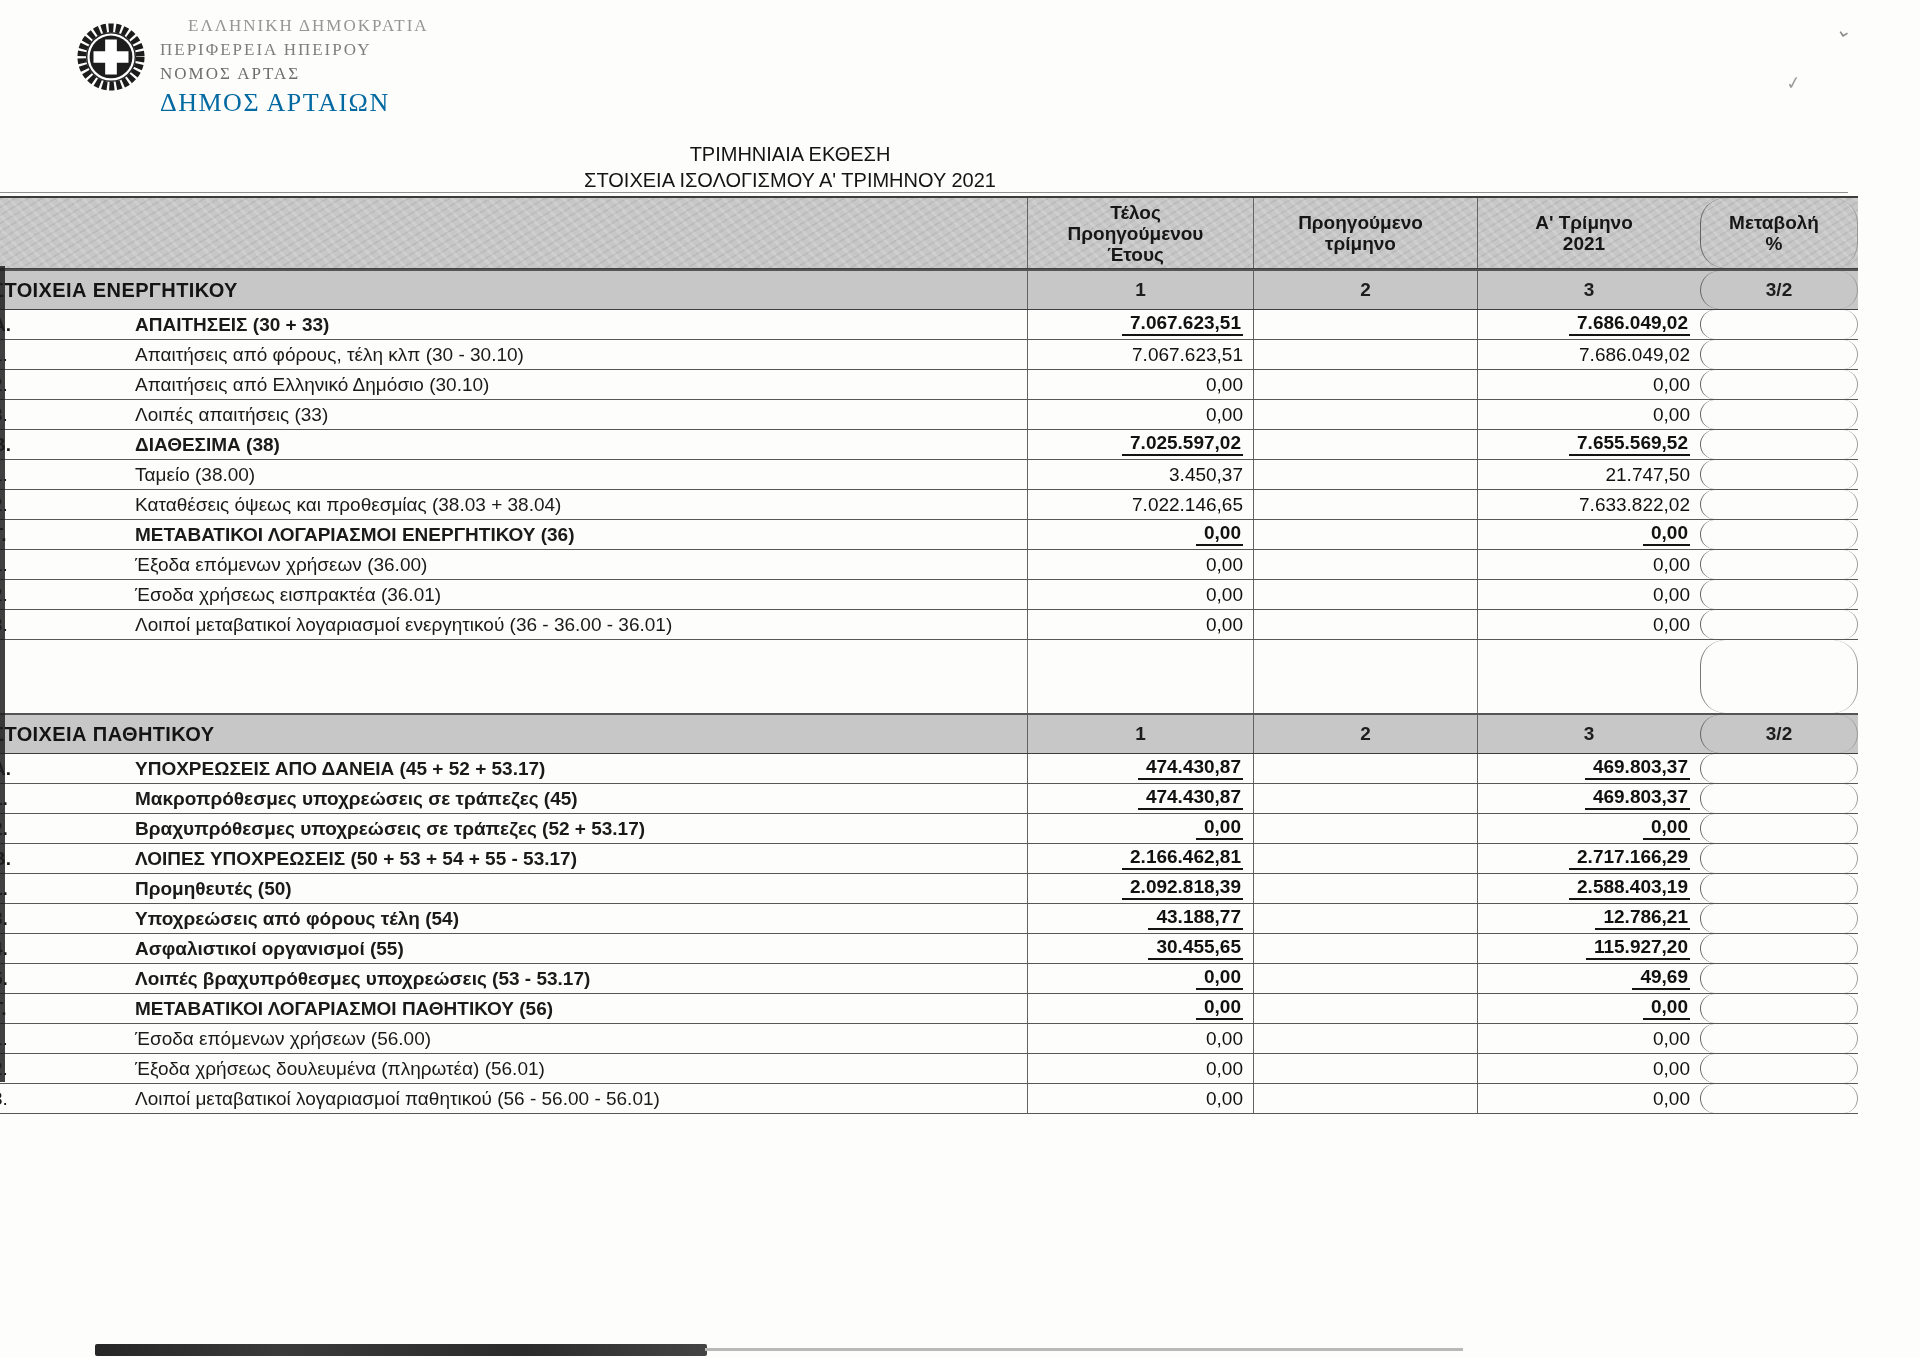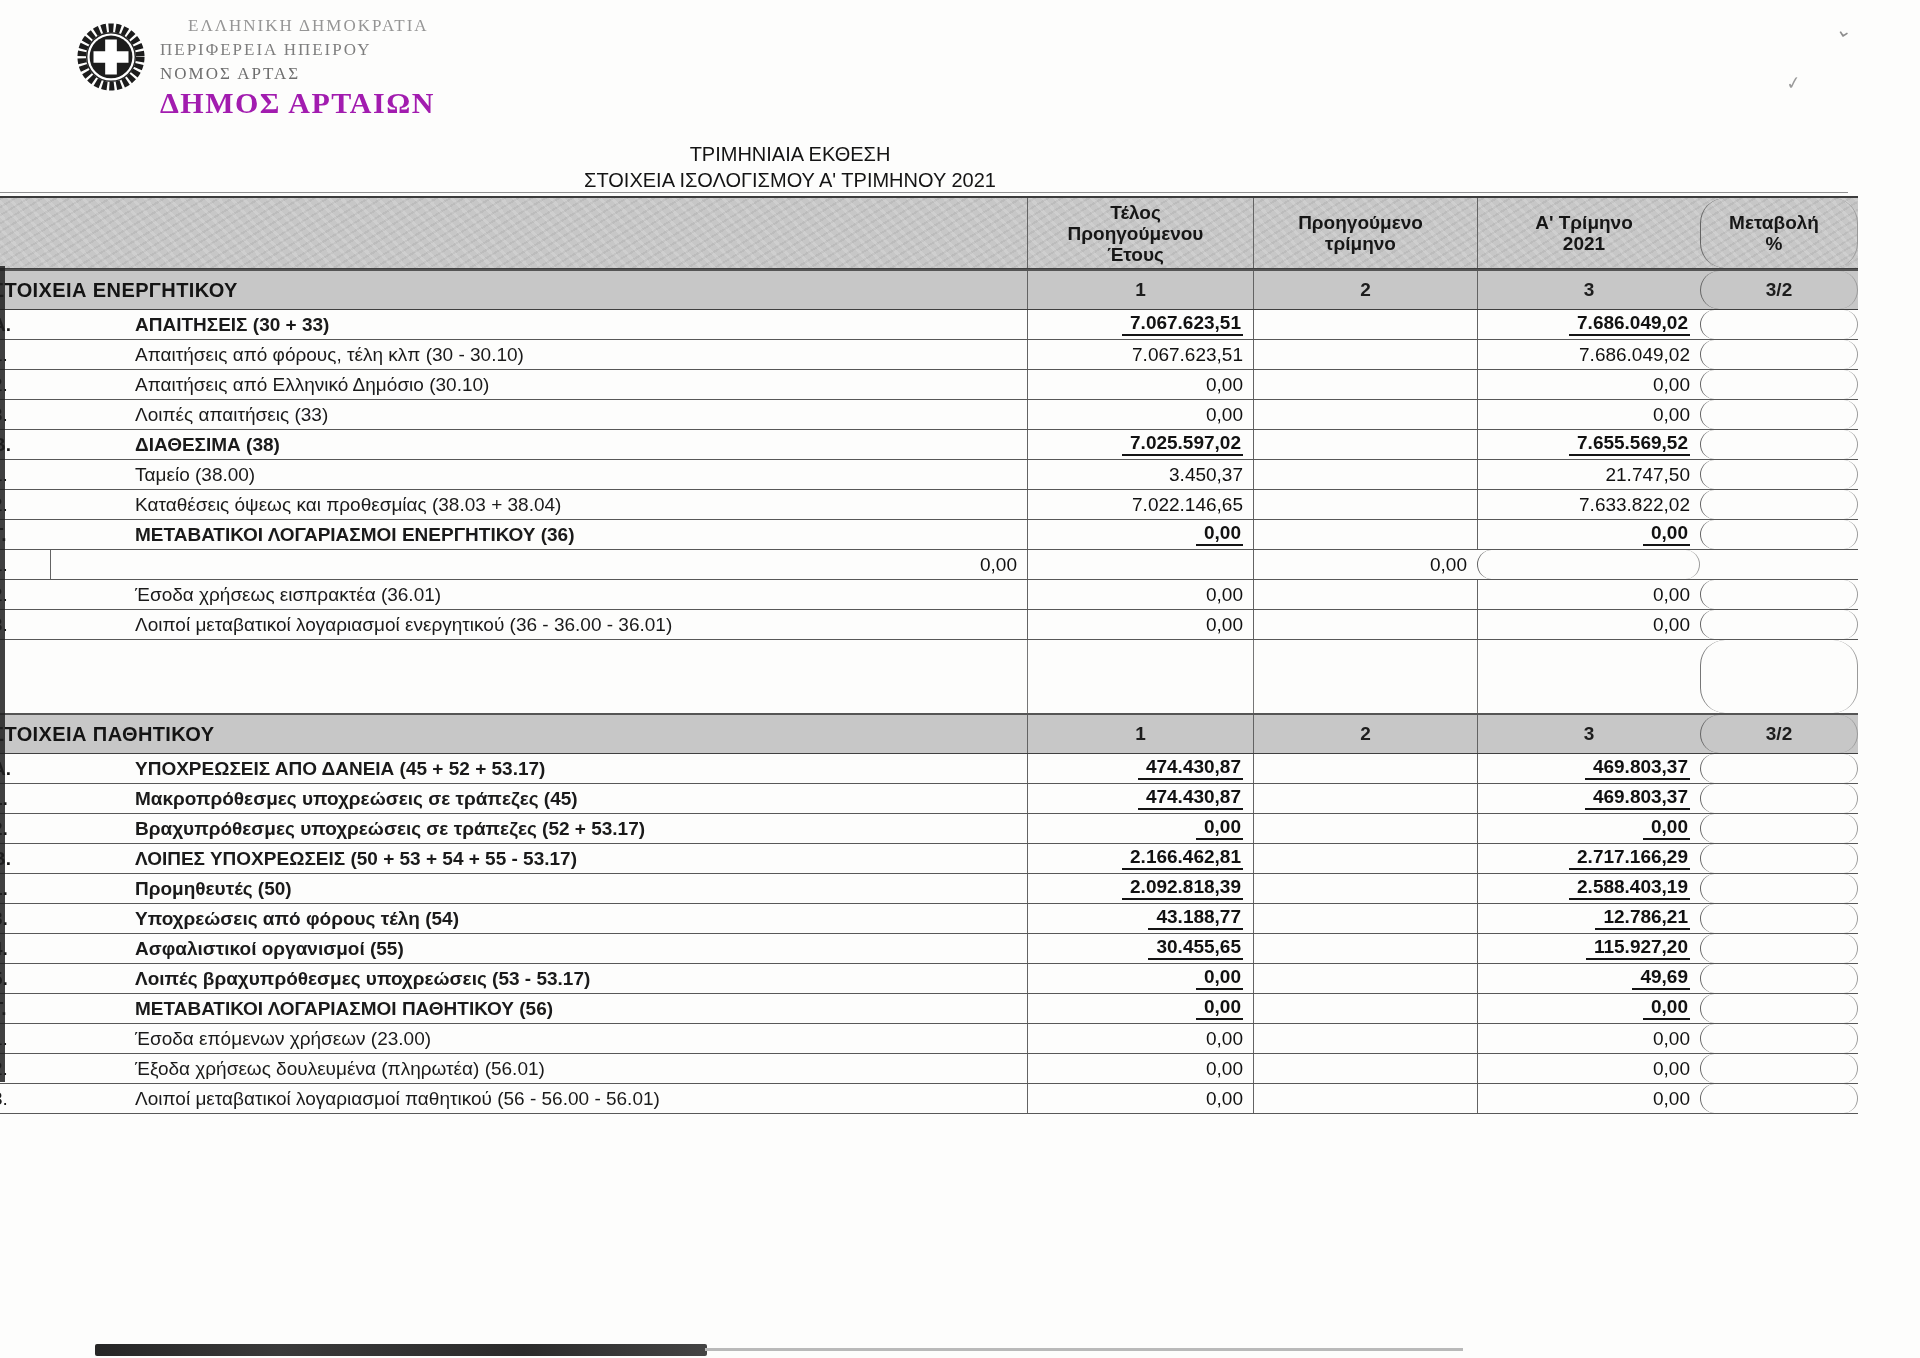--- a/index.html
+++ b/index.html
@@ -12,21 +12,21 @@
   .page{position:absolute;inset:0;overflow:hidden;}
 
   
   .letterhead{position:absolute;left:76px;top:14px;display:flex;}
   .emblem{width:70px;height:76px;margin-top:4px;}
   .lh-text{margin-left:14px;font-family:"Liberation Serif", serif;}
   .lh-line{letter-spacing:2px;font-size:17px;line-height:24px;}
   .lh-1{color:#959595;margin-left:28px;}
   .lh-2{color:#7e7e7e;}
   .lh-3{color:#6e6e6e;}
-  .lh-4{color:#a21caf;font-weight:bold;font-size:30px;line-height:30px;letter-spacing:1.5px;margin-top:2px;}
+  .lh-4{color:#0369a1;font-weight:normal;font-size:26px;line-height:30px;letter-spacing:1.5px;margin-top:2px;}
 
   
   .title-1,.title-2{position:absolute;left:790px;transform:translateX(-50%);
     font-weight:normal;font-size:20px;white-space:nowrap;color:#141414;}
   .title-1{top:143px;}
   .title-2{top:169px;}
 
   
   .tbl{
     position:absolute;left:-14px;top:196px;width:1872px;
@@ -210,20 +210,21 @@
             <div class="val em">0,00</div>
           </div>
           <div class="cell c-v"></div>
           <div class="cell c-v">
             <div class="val em">0,00</div>
           </div>
           <div class="cell c-v c-last"></div>
         </div>
         <div class="row drow">
           <div class="cell c-num">1.</div>
+          <div class="cell c-label">Έξοδα επόμενων χρήσεων (36.00)</div>
           <div class="cell c-v">
             <div class="val">0,00</div>
           </div>
           <div class="cell c-v"></div>
           <div class="cell c-v">
             <div class="val">0,00</div>
           </div>
           <div class="cell c-v c-last"></div>
         </div>
         <div class="row drow">
@@ -368,21 +369,21 @@
             <div class="val em">0,00</div>
           </div>
           <div class="cell c-v"></div>
           <div class="cell c-v">
             <div class="val em">0,00</div>
           </div>
           <div class="cell c-v c-last"></div>
         </div>
         <div class="row drow">
           <div class="cell c-num">1.</div>
-          <div class="cell c-label">Έσοδα επόμενων χρήσεων (23.00)</div>
+          <div class="cell c-label">Έσοδα επόμενων χρήσεων (56.00)</div>
           <div class="cell c-v">
             <div class="val">0,00</div>
           </div>
           <div class="cell c-v"></div>
           <div class="cell c-v">
             <div class="val">0,00</div>
           </div>
           <div class="cell c-v c-last"></div>
         </div>
         <div class="row drow">

